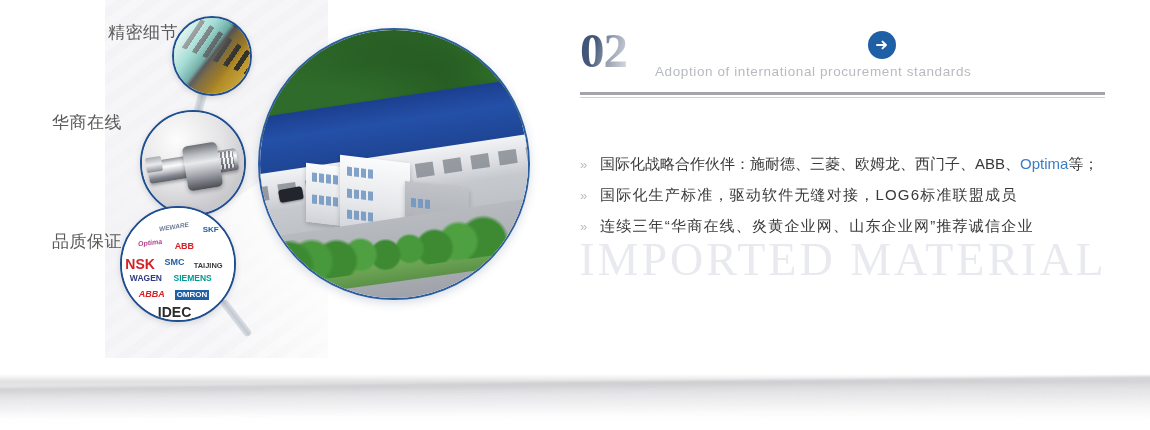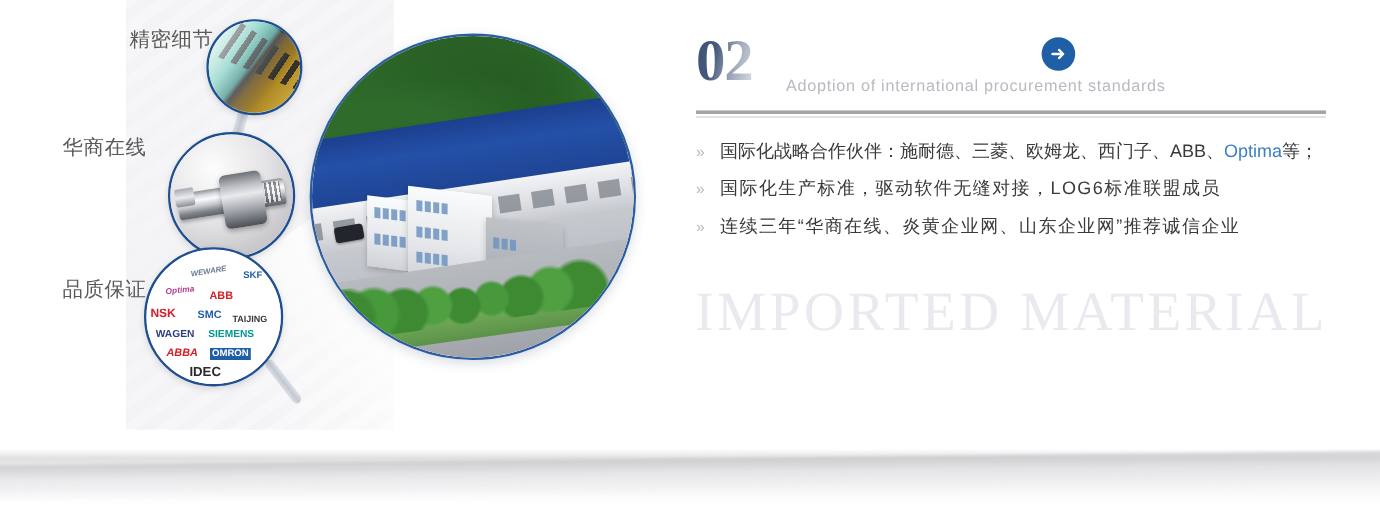--- a/index.html
+++ b/index.html
@@ -405,21 +405,21 @@
     color: #3a3a3a;
   }
   .bullet .chev {
     width: 20px;
     color: #b6bac1;
     font-size: 13px;
     flex: 0 0 20px;
     text-align: left;
     padding-left: 3px;
   }
-  .bullet .txt { white-space: nowrap; }
+  .bullet .txt { white-space: nowrap; margin-top: 38px; }
   .bullet .txt .hl { color: #3a7fc4; }
   .bullet.spaced .txt { letter-spacing: 1.2px; }
 
   .watermark {
     position: absolute;
     left: -42px; top: 233px;
     width: 620px;
     text-align: center;
     font-family: "Liberation Serif", "DejaVu Serif", serif;
     font-size: 46px;
@@ -455,28 +455,28 @@
     <div class="nut"></div>
     <div class="tip"></div>
   </div>
 
   <div class="circ circ-glow" id="circ-brands">
     <div class="brandwrap" id="brandwrap">
         <span class="brand" style="left: 33%; top: 14%; font-size: 6.5px; color: rgb(107, 122, 149); font-style: italic; transform: rotate(-9deg);">WEWARE</span>
         <span class="brand" style="left: 72%; top: 16%; font-size: 8px; color: rgb(31, 95, 166); font-style: normal; transform: rotate(0deg);">SKF</span>
         <span class="brand" style="left: 47%; top: 30%; font-size: 9px; color: rgb(212, 32, 39); font-style: normal; transform: rotate(0deg);">ABB</span>
         <span class="brand" style="left: 14%; top: 28%; font-size: 7px; color: rgb(178, 65, 143); font-style: italic; transform: rotate(-6deg);">Optima</span>
-        <span class="brand" style="left: 3%; top: 44%; font-size: 10px; color: rgb(212, 32, 39); font-style: normal; transform: rotate(0deg);">NSK</span>
+        <span class="brand" style="left: 3%; top: 44%; font-size: 14px; color: rgb(212, 32, 39); font-style: normal; transform: rotate(0deg);">NSK</span>
         <span class="brand" style="left: 38%; top: 45%; font-size: 9px; color: rgb(31, 95, 166); font-style: normal; transform: rotate(0deg);">SMC</span>
         <span class="brand" style="left: 64%; top: 48%; font-size: 7.5px; color: rgb(58, 58, 58); font-style: normal; transform: rotate(0deg);">TAIJING</span>
         <span class="brand" style="left: 7%; top: 59%; font-size: 8.5px; color: rgb(47, 59, 128); font-style: normal; transform: rotate(0deg);">WAGEN</span>
         <span class="brand" style="left: 46%; top: 59%; font-size: 8.5px; color: rgb(0, 154, 147); font-style: normal; transform: rotate(0deg);">SIEMENS</span>
         <span class="brand" style="left: 15%; top: 73%; font-size: 9px; color: rgb(212, 32, 39); font-style: italic; transform: rotate(0deg);">ABBA</span>
         <span class="brand" style="left: 47%; top: 73%; font-size: 8px; color: rgb(255, 255, 255); font-style: normal; transform: rotate(0deg); background: rgb(31, 95, 166); padding: 1px 2px;">OMRON</span>
-        <span class="brand" style="left: 32%; top: 87%; font-size: 11px; color: rgb(43, 43, 43); font-style: normal; transform: rotate(0deg);">IDEC</span>
+        <span class="brand" style="left: 32%; top: 87%; font-size: 14px; color: rgb(43, 43, 43); font-style: normal; transform: rotate(0deg);">IDEC</span>
       </div>
   </div>
 
   <div class="side-label" id="label-0">精密细节</div>
   <div class="side-label" id="label-1">华商在线</div>
   <div class="side-label" id="label-2">品质保证</div>
 
   <div id="circ-factory">
     <div class="sky"></div>
     <div class="forest"></div>

